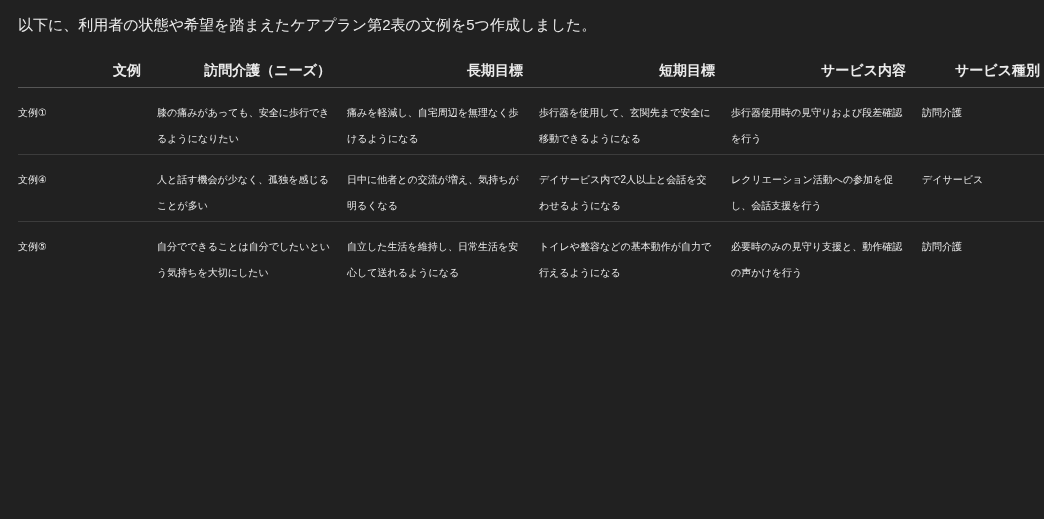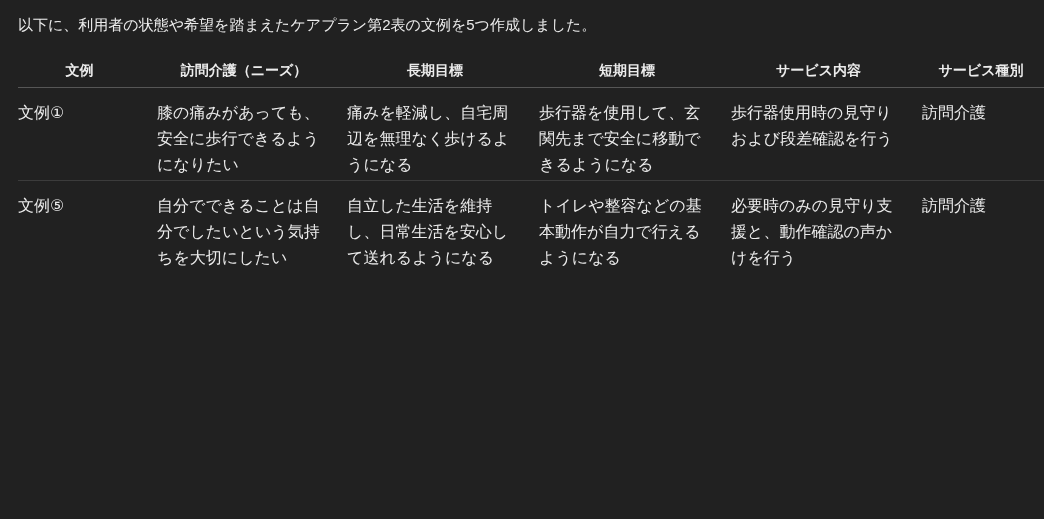--- a/index.html
+++ b/index.html
@@ -34,32 +34,32 @@
     width: 1026px; 
     font-size: 14px;
   }
   col.c1 { width: 139px; }
   col.c2 { width: 190px; }
   col.c3 { width: 192px; }
   col.c4 { width: 192px; }
   col.c5 { width: 191px; }
   col.c6 { width: 122px; }
   th {
-    text-align: center;
+    text-align: right;
     font-weight: 700;
     font-size: 14px;
     line-height: 20px;
     color: var(--text);
     padding: 16px 16px 7px 0;
     border-bottom: 1px solid var(--header-divider);
     vertical-align: bottom;
   }
   td {
     vertical-align: top;
-    font-size: 16px;
+    font-size: 10px;
     line-height: 26px;
     color: var(--text);
     padding: 12px 16px 2px 0;
     border-bottom: 1px solid var(--row-divider);
   }
   th:last-child, td:last-child { padding-right: 4px; }
   tbody tr:last-child td { border-bottom: none; }
 </style>
 </head>
 <body>
@@ -89,20 +89,28 @@
     <tbody>
       <tr>
         <td>文例①</td>
         <td>膝の痛みがあっても、安全に歩行できるようになりたい</td>
         <td>痛みを軽減し、自宅周辺を無理なく歩けるようになる</td>
         <td>歩行器を使用して、玄関先まで安全に移動できるようになる</td>
         <td>歩行器使用時の見守りおよび段差確認を行う</td>
         <td>訪問介護</td>
       </tr>
       <tr>
+        <td>文例④</td>
+        <td>人と話す機会が少なく、孤独を感じることが多い</td>
+        <td>日中に他者との交流が増え、気持ちが明るくなる</td>
+        <td>デイサービス内で2人以上と会話を交わせるようになる</td>
+        <td>レクリエーション活動への参加を促し、会話支援を行う</td>
+        <td>デイサービス</td>
+      </tr>
+      <tr>
         <td>文例⑤</td>
         <td>自分でできることは自分でしたいという気持ちを大切にしたい</td>
         <td>自立した生活を維持し、日常生活を安心して送れるようになる</td>
         <td>トイレや整容などの基本動作が自力で行えるようになる</td>
         <td>必要時のみの見守り支援と、動作確認の声かけを行う</td>
         <td>訪問介護</td>
       </tr>
     </tbody>
   </table>
 </div>

